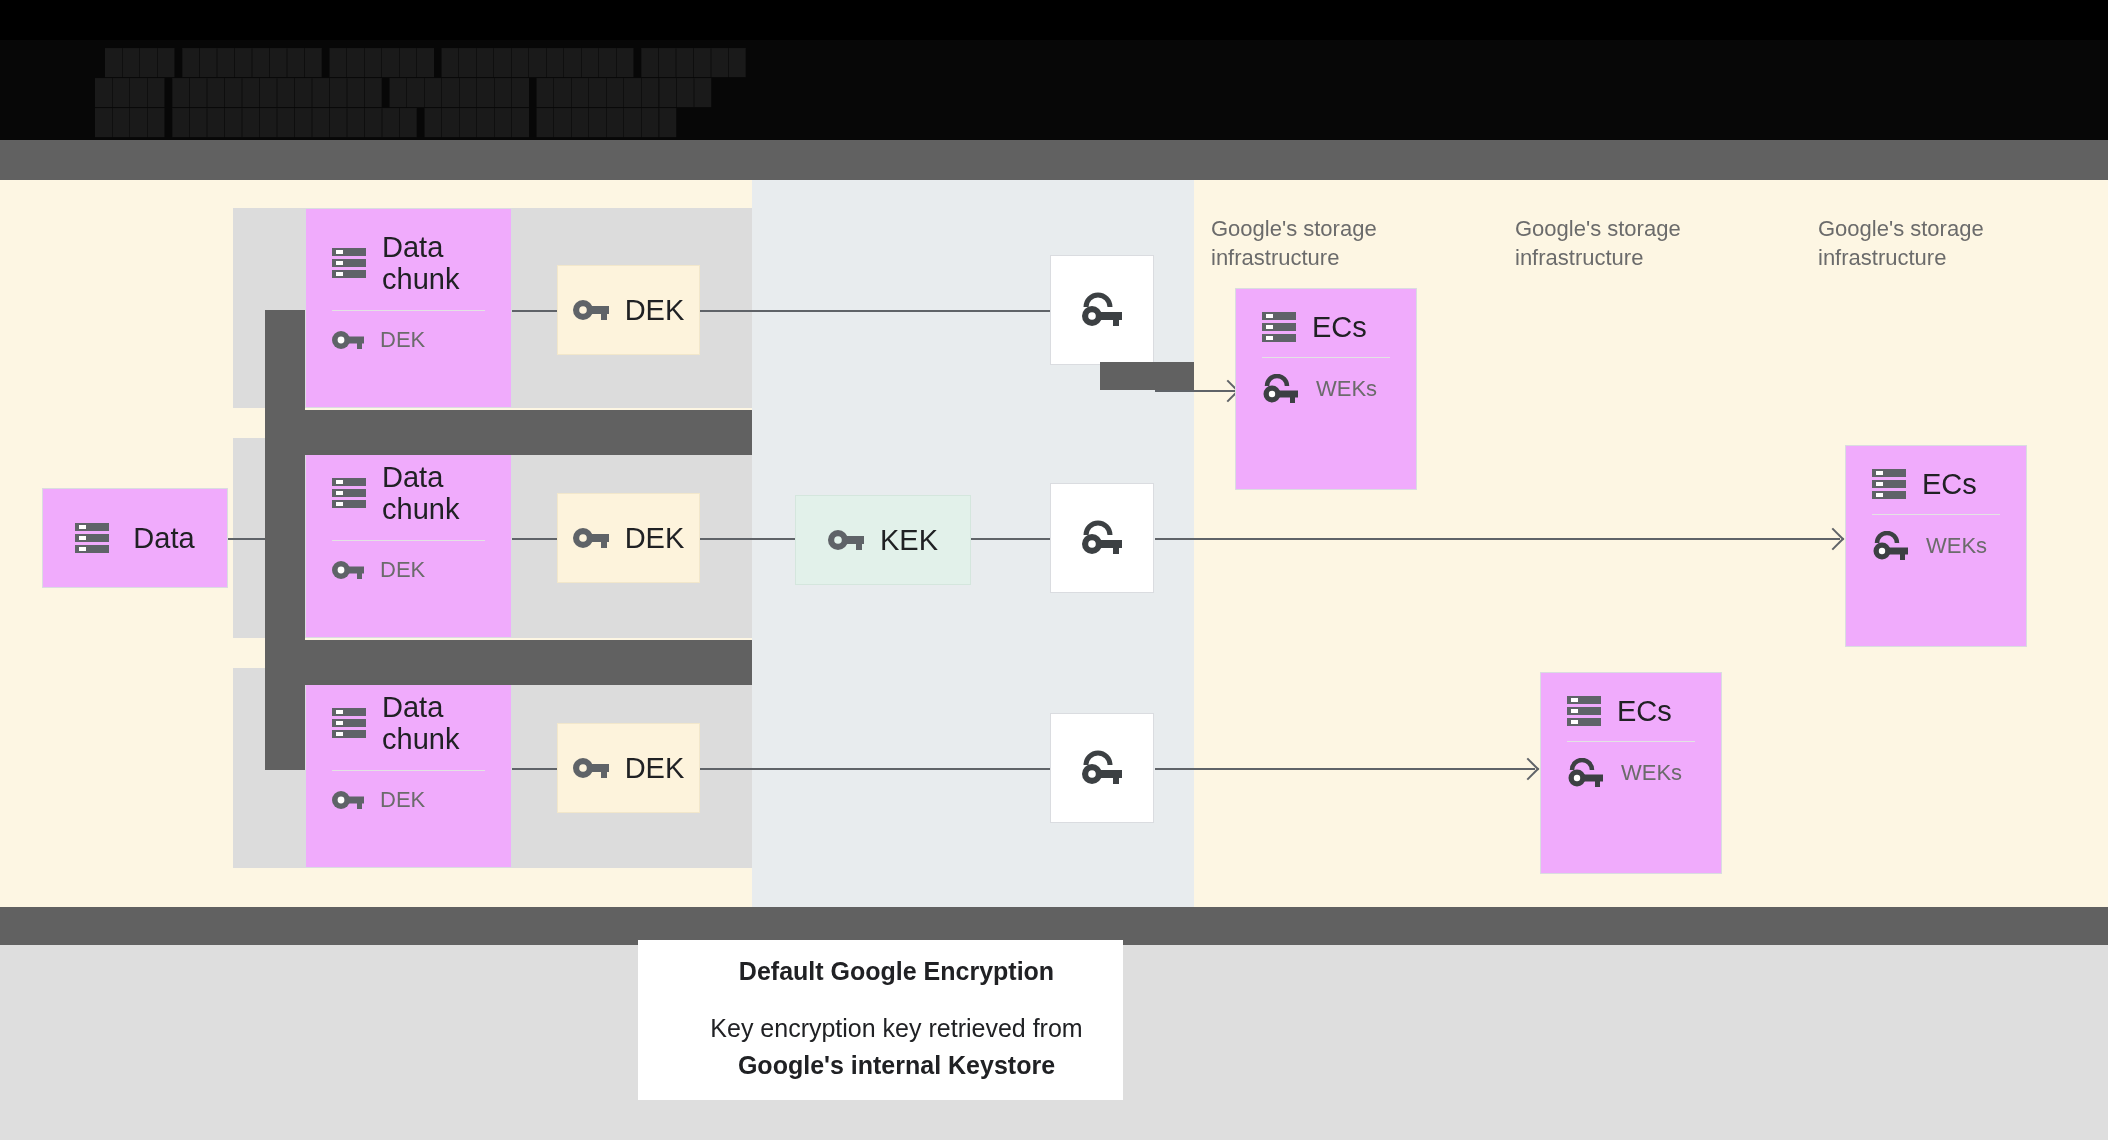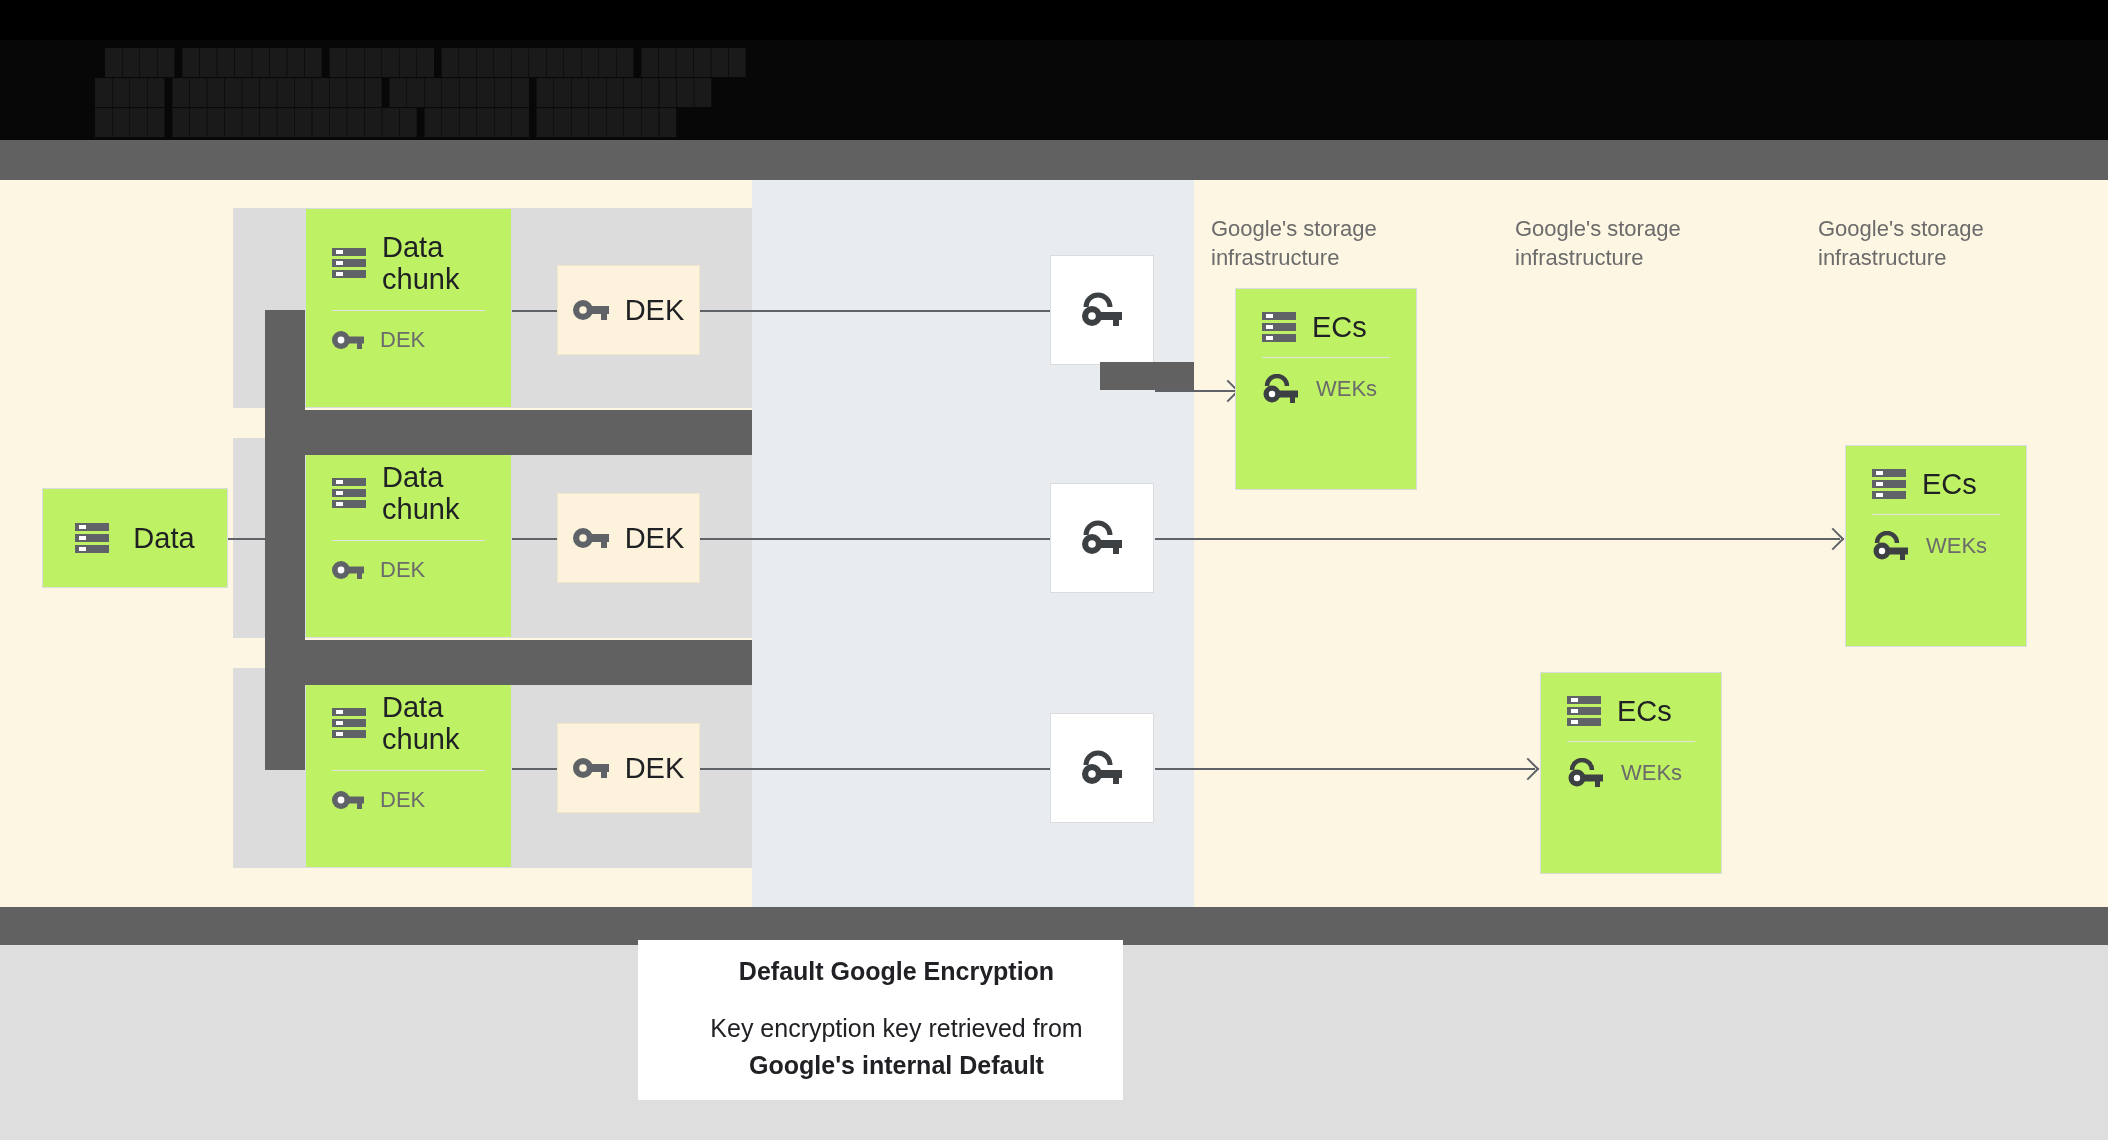--- a/index.html
+++ b/index.html
@@ -17,21 +17,21 @@
   .band-darkgrey-bottom{left:0;top:907px;width:2108px;height:38px;background:#616161;}
   .lightgrey-bottom{left:0;top:945px;width:2108px;height:195px;background:#dedede;}
 
   
   .lane{position:absolute;background:#dcdcdc;left:233px;width:519px;}
 
   
   .overlay{position:absolute;background:#616161;}
 
   
-  .card{position:absolute;background:#bef264;border:1px solid #dadce0;box-sizing:border-box;}
+  .card{position:absolute;background:#f0abfc;border:1px solid #dadce0;box-sizing:border-box;}
   .card-top{display:flex;align-items:center;gap:16px;padding:22px 26px 0 26px;}
   .card-divider{height:1px;background:#e3e3e3;margin:14px 26px 0 26px;}
   .card-bottom{display:flex;align-items:center;gap:16px;padding:16px 26px 0 26px;}
   .card-title{font-size:29px;color:#202124;line-height:1.12;}
   .card-sub{font-size:22px;color:#6b6b6b;}
 
   
   .card-simple{display:flex;align-items:center;justify-content:center;gap:24px;}
 
   
@@ -220,20 +220,31 @@
       <svg width="36" height="24" viewBox="0 0 36 24">
           <circle cx="10" cy="12" r="10" fill="#5f6368"></circle>
           <circle cx="10" cy="12" r="3.8" fill="#fdf3dc"></circle>
           <rect x="16" y="8" width="20" height="8" fill="#5f6368"></rect>
           <rect x="28" y="15" width="6" height="7" fill="#5f6368"></rect>
         </svg>
     </span>
     <span>DEK</span>
   </div>
 
+  <div class="keybox kek" style="left:795px;top:495px;width:176px;height:90px;">
+    <span>
+      <svg width="36" height="24" viewBox="0 0 36 24">
+          <circle cx="10" cy="12" r="10" fill="#5f6368"></circle>
+          <circle cx="10" cy="12" r="3.8" fill="#e2f1ea"></circle>
+          <rect x="16" y="8" width="20" height="8" fill="#5f6368"></rect>
+          <rect x="28" y="15" width="6" height="7" fill="#5f6368"></rect>
+        </svg>
+    </span>
+    <span>KEK</span>
+  </div>
 
   <div class="keybox plain" style="left:1050px;top:255px;width:104px;height:110px;">
     <span>
       <svg width="44" height="36" viewBox="0 0 44 36">
           <path d="M6 15 A12 12 0 0 1 30 15" fill="none" stroke="#3c4043" stroke-width="5"></path>
           <circle cx="12" cy="24" r="10" fill="#3c4043"></circle>
           <circle cx="12" cy="24" r="3.8" fill="#fff"></circle>
           <rect x="19" y="20" width="23" height="8" fill="#3c4043"></rect>
           <rect x="33" y="27" width="6" height="7" fill="#3c4043"></rect>
         </svg>
@@ -358,21 +369,21 @@
   <div class="overlay" style="left:265px;top:310px;width:40px;height:460px;"></div>
   <div class="overlay" style="left:265px;top:410px;width:487px;height:45px;"></div>
   <div class="overlay" style="left:265px;top:640px;width:487px;height:45px;"></div>
   <div class="overlay" style="left:1100px;top:362px;width:94px;height:28px;"></div>
   <div class="overlay" style="left:880px;top:907px;width:380px;height:14px;"></div>
 
   <div class="caption" style="left:638px;top:940px;width:485px;height:160px;">
     <div class="caption-title">Default Google Encryption</div>
     <div class="caption-body">
       <span>Key encryption key retrieved from</span><br>
-      <b>Google's internal Default</b>
+      <b>Google's internal Keystore</b>
     </div>
   </div>
 
   <div class="garb-row" style="left:105px;top:48px;">████  ████████    ██████   ███████████ ██████</div>
   <div class="garb-row" style="left:95px;top:78px;">████  ████████████ ████████   ██████████</div>
   <div class="garb-row" style="left:95px;top:108px;">████  ██████████████ ██████ ████████</div>
 
 </div>
 
 </body></html>

